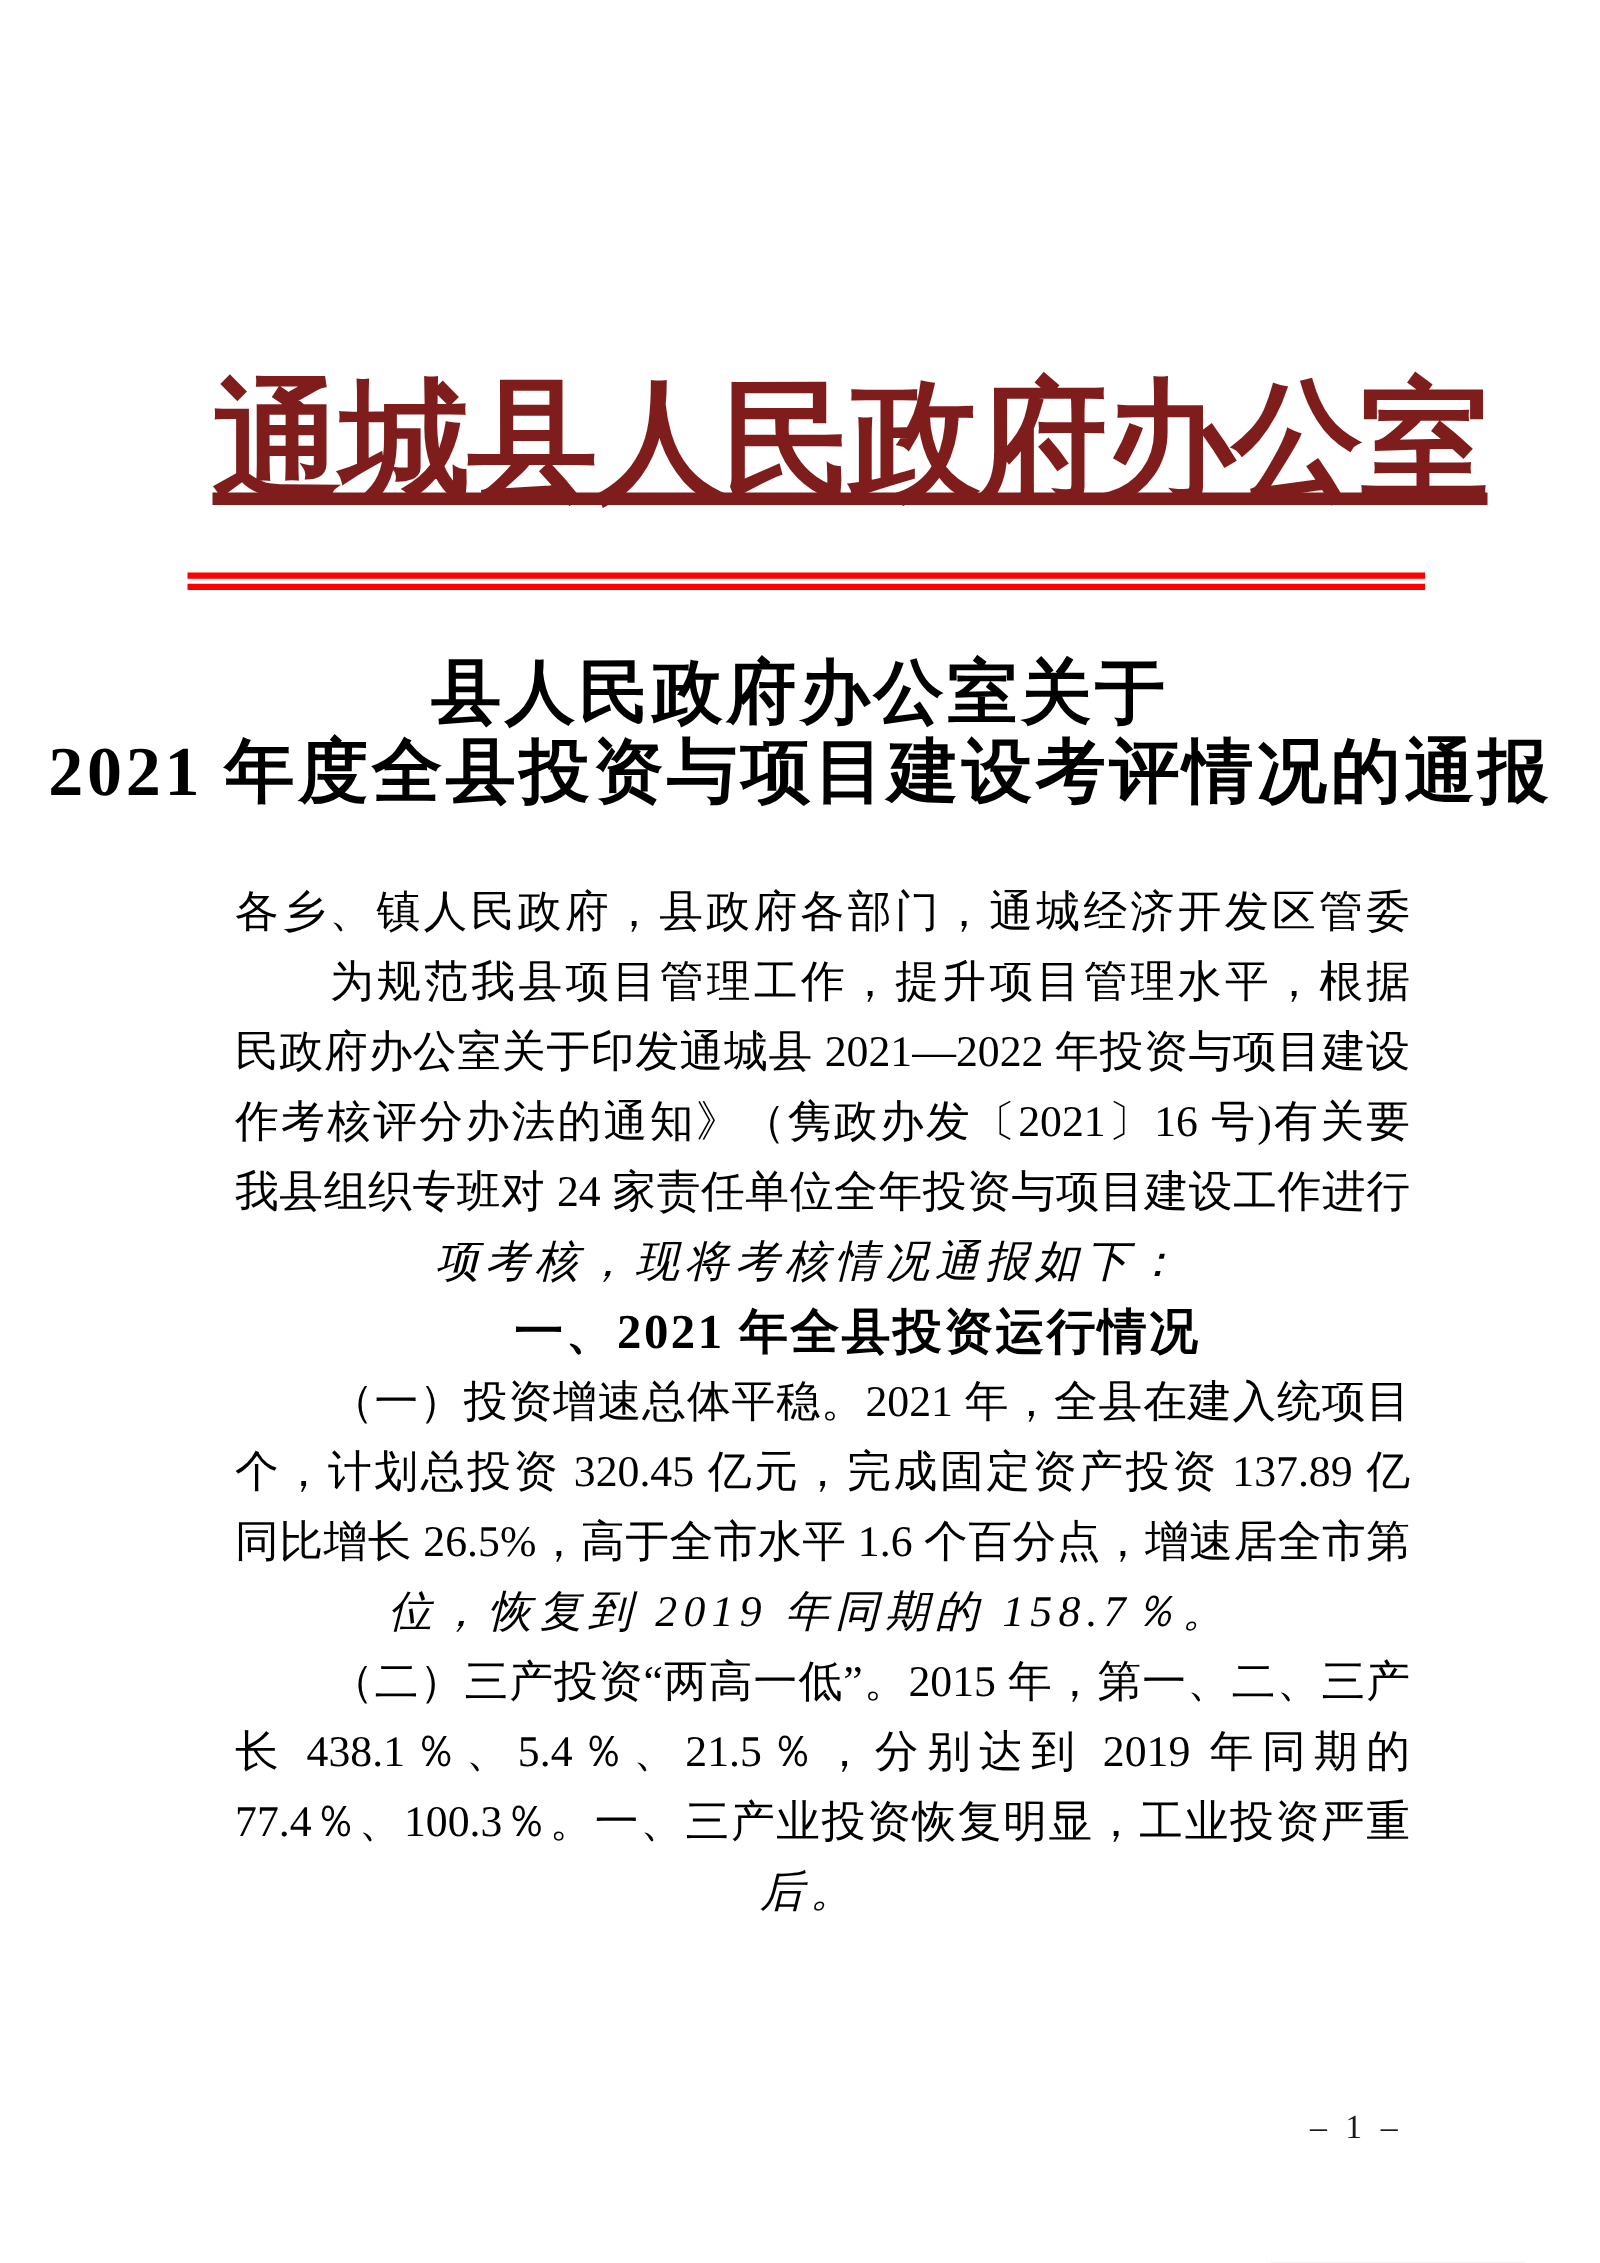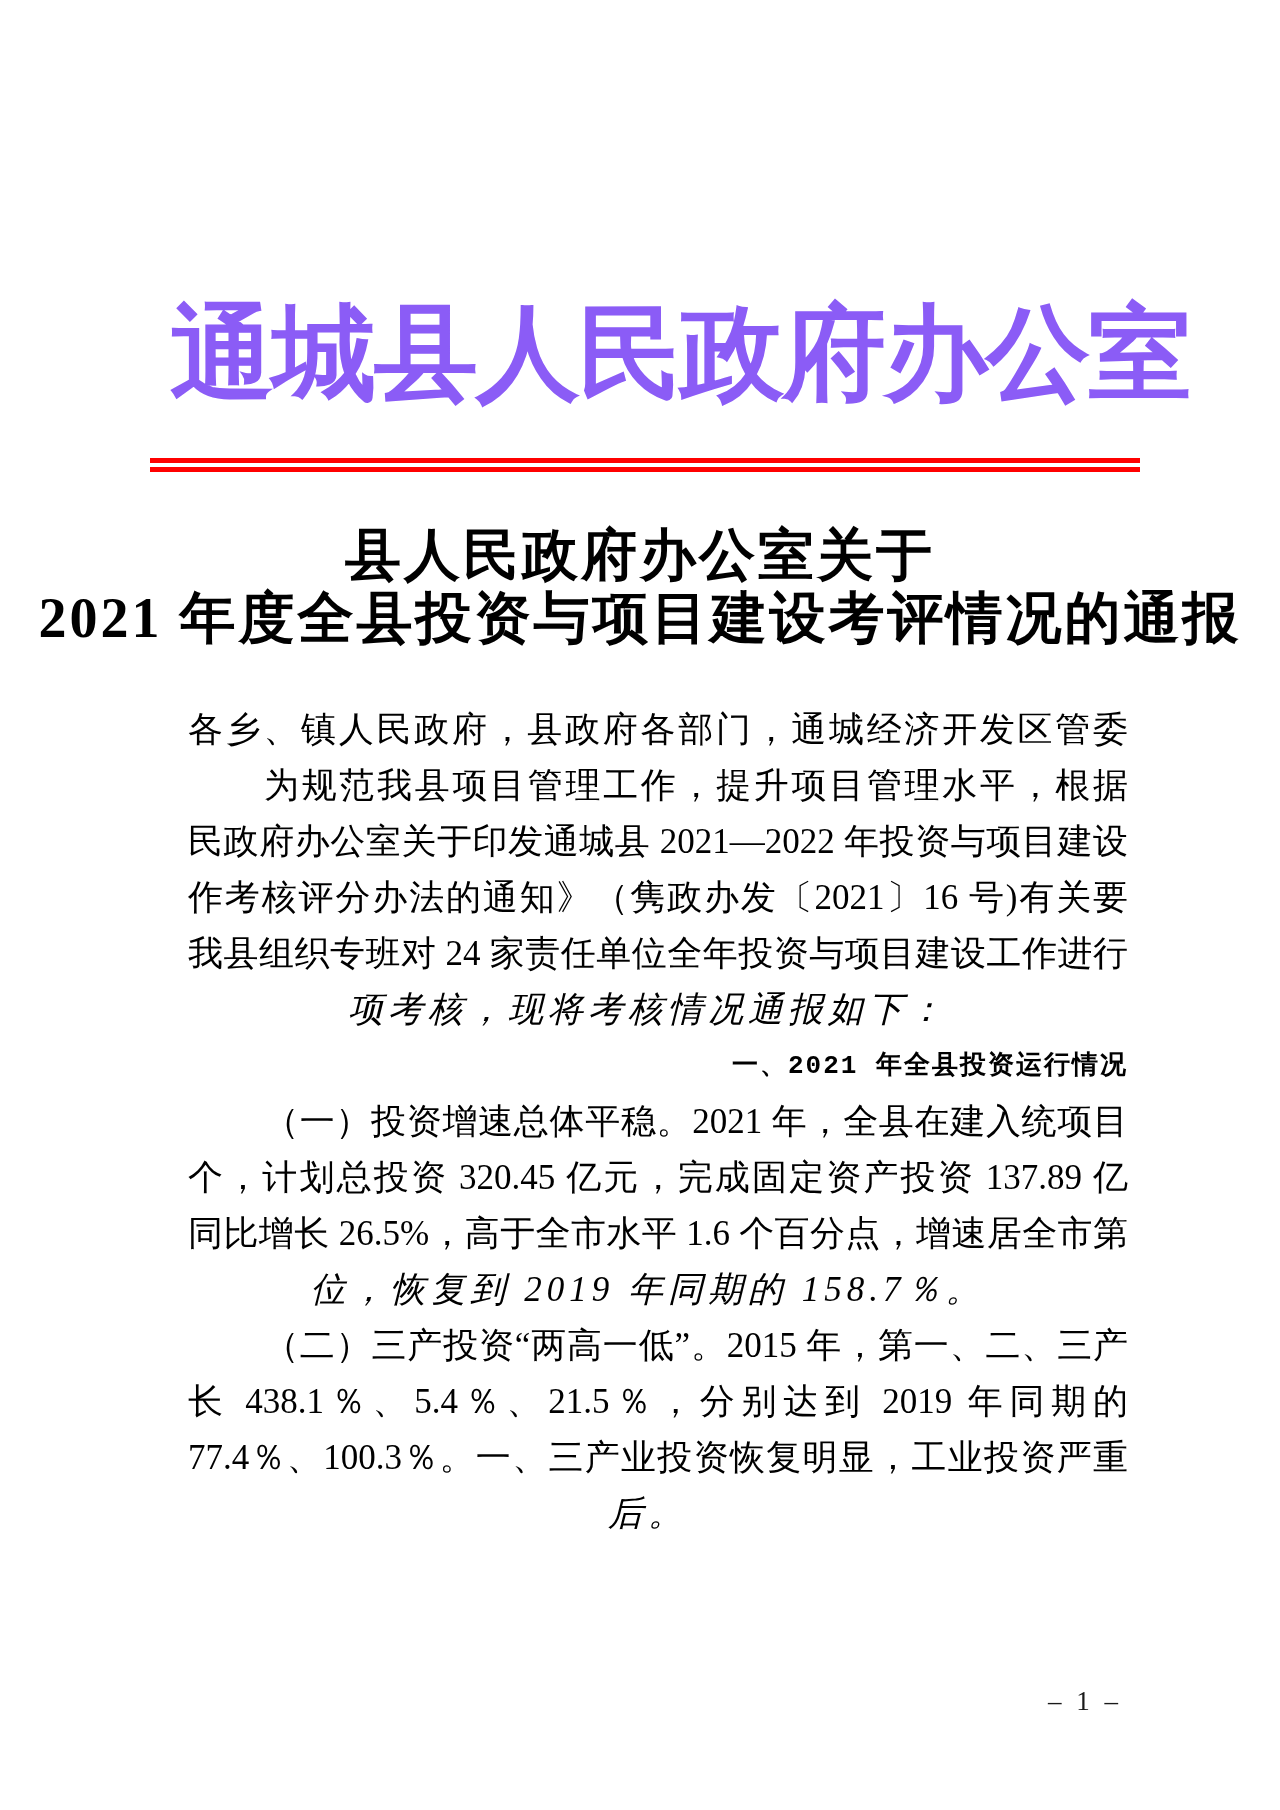--- a/index.html
+++ b/index.html
@@ -12,25 +12,26 @@
     font-family:"Liberation Serif","DejaVu Serif",serif;
     color:#000;
   }
   
   .letterhead-title{
     position:absolute;
     top:298px;left:170px;width:962px;
     font-size:104px;
     line-height:112px;
     font-weight:bold;
-    color:#8b5cf6;
+    color:#7f1d1d;
     text-align:justify;
     text-align-last:justify;
     white-space:nowrap;
     letter-spacing:-2px;
+    text-decoration:underline;
   }
   .letterhead-rule{
     position:absolute;
     top:458px;left:150px;width:990px;
     height:14px;
     border-top:5px solid #ff0000;
     border-bottom:5px solid #ff0000;
     box-sizing:border-box;
   }
   
@@ -61,25 +62,25 @@
     overflow:hidden;
     margin-left:20px;
   }
   .bl.s{
     text-align:center;
     letter-spacing:5px;
     font-style:italic;
   }
   .bl.ind{ padding-left:76px; }
   .bl.h{
-    font-family:Liberation Mono, monospace;
+    font-family:Liberation Serif, serif;
     font-weight:bold;
-    font-size:26px;
+    font-size:39px;
     letter-spacing:2px;
-    text-align:right;
+    text-align:center;
   }
   
   .page-number{
     position:absolute;
     top:1686px;right:158px;
     font-size:27px;
     letter-spacing:4px;
     color:#1a1a1a;
   }
 </style>

